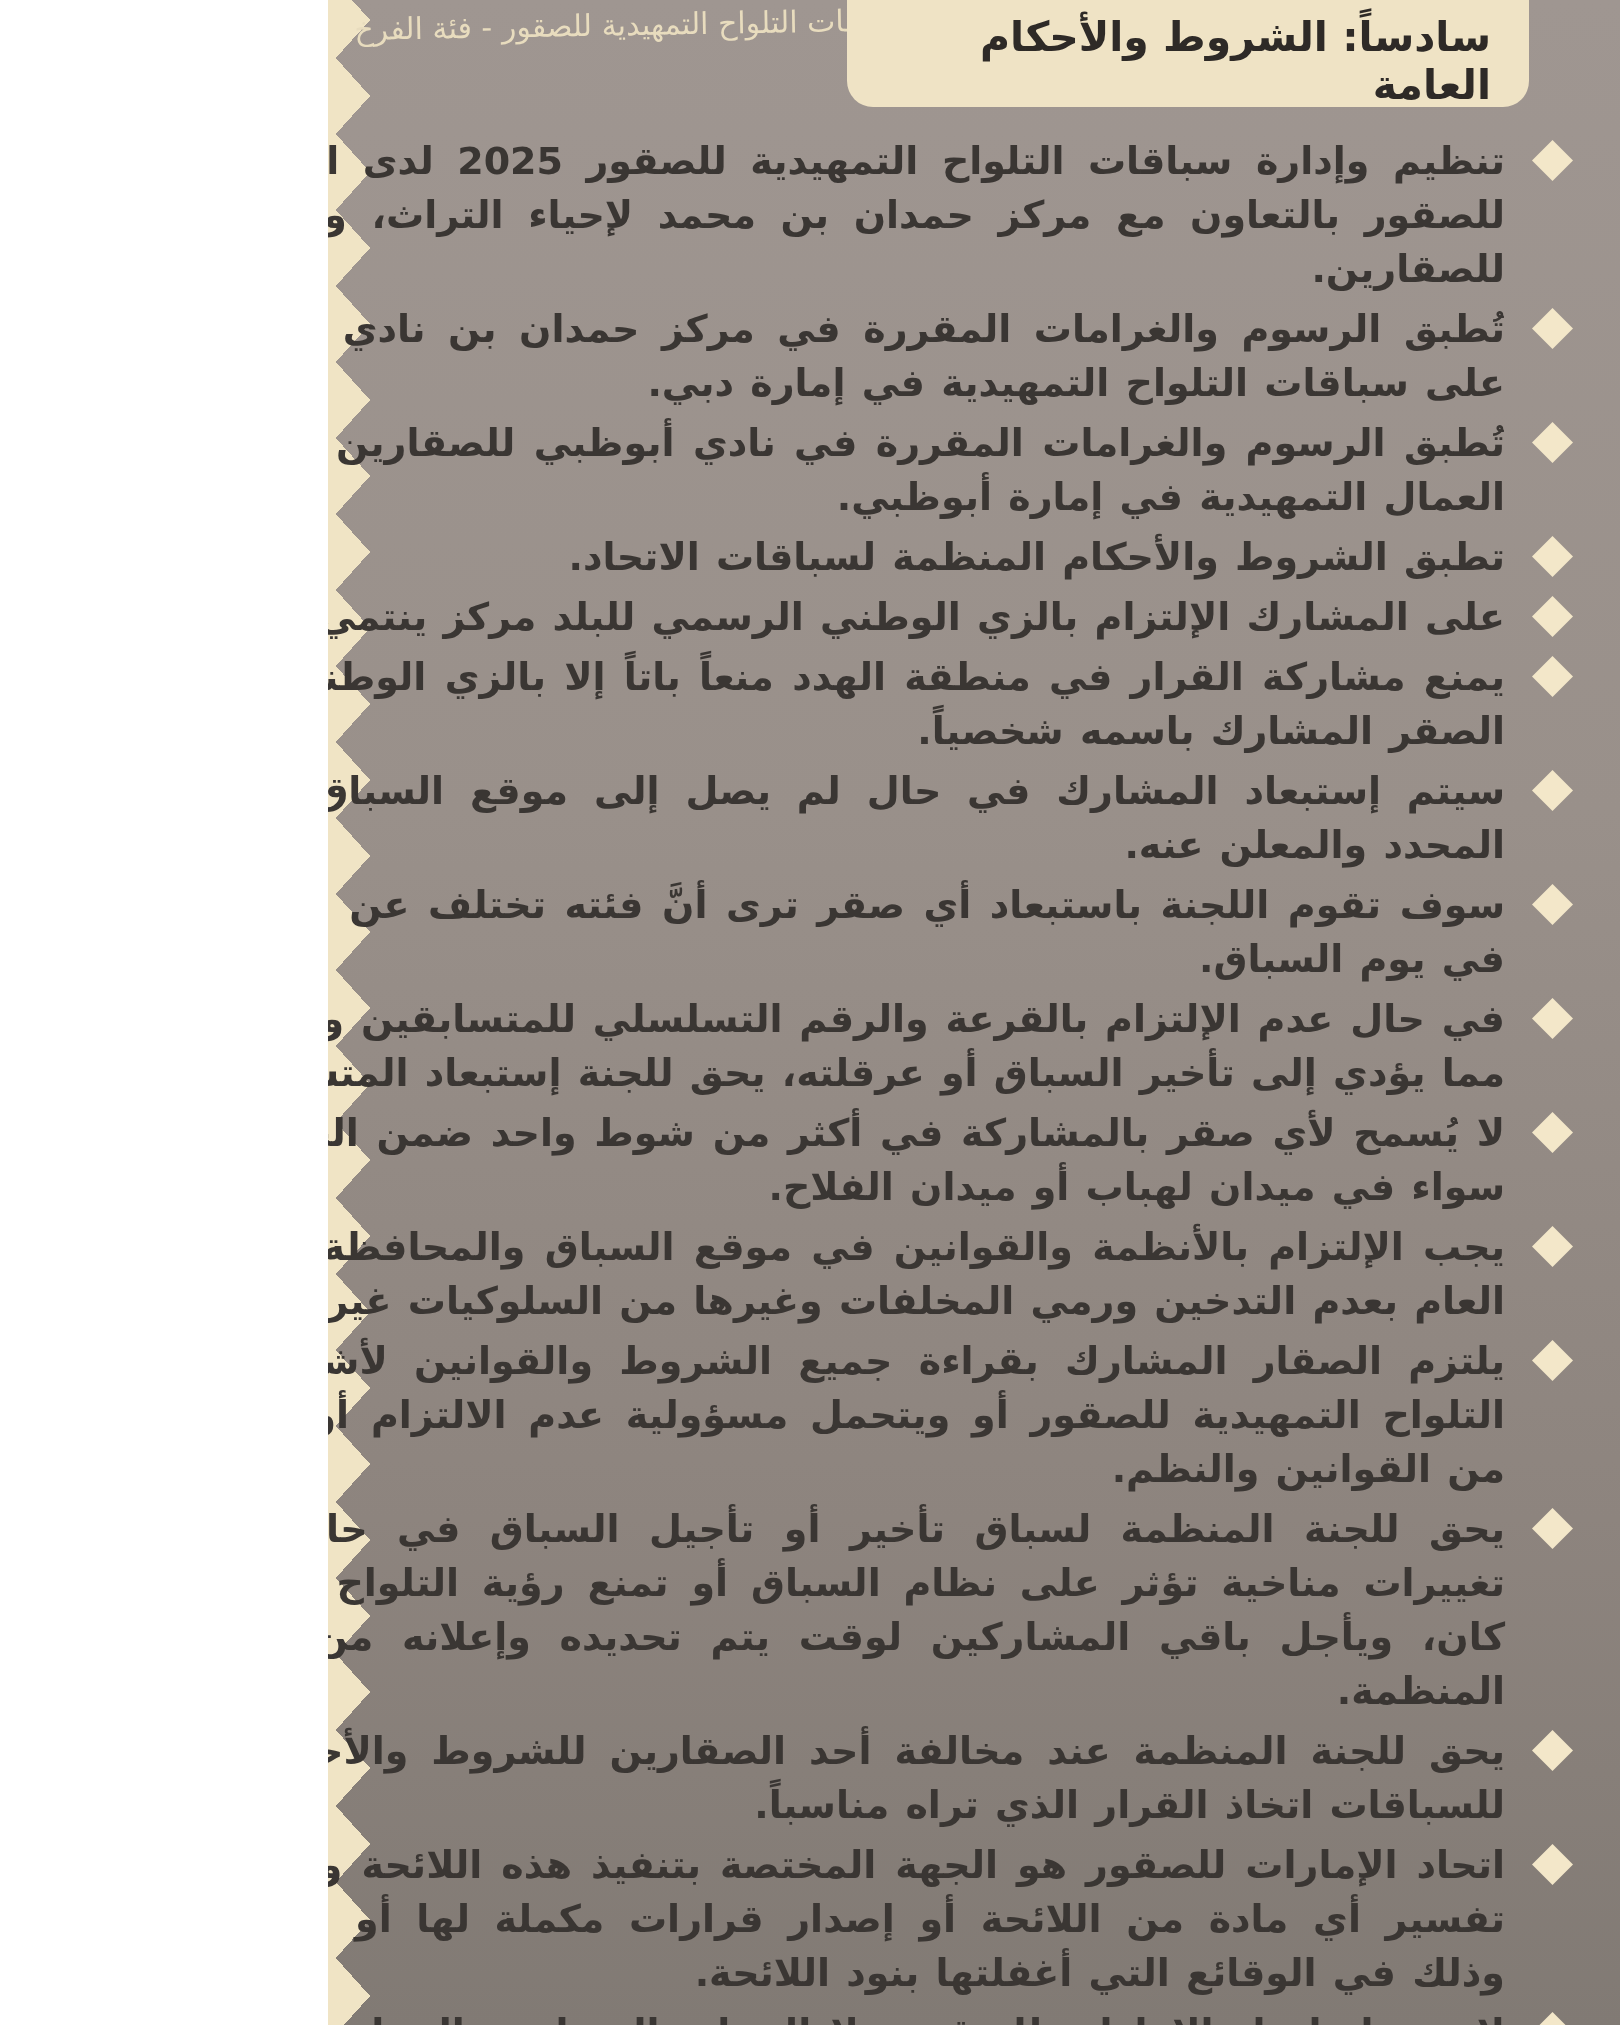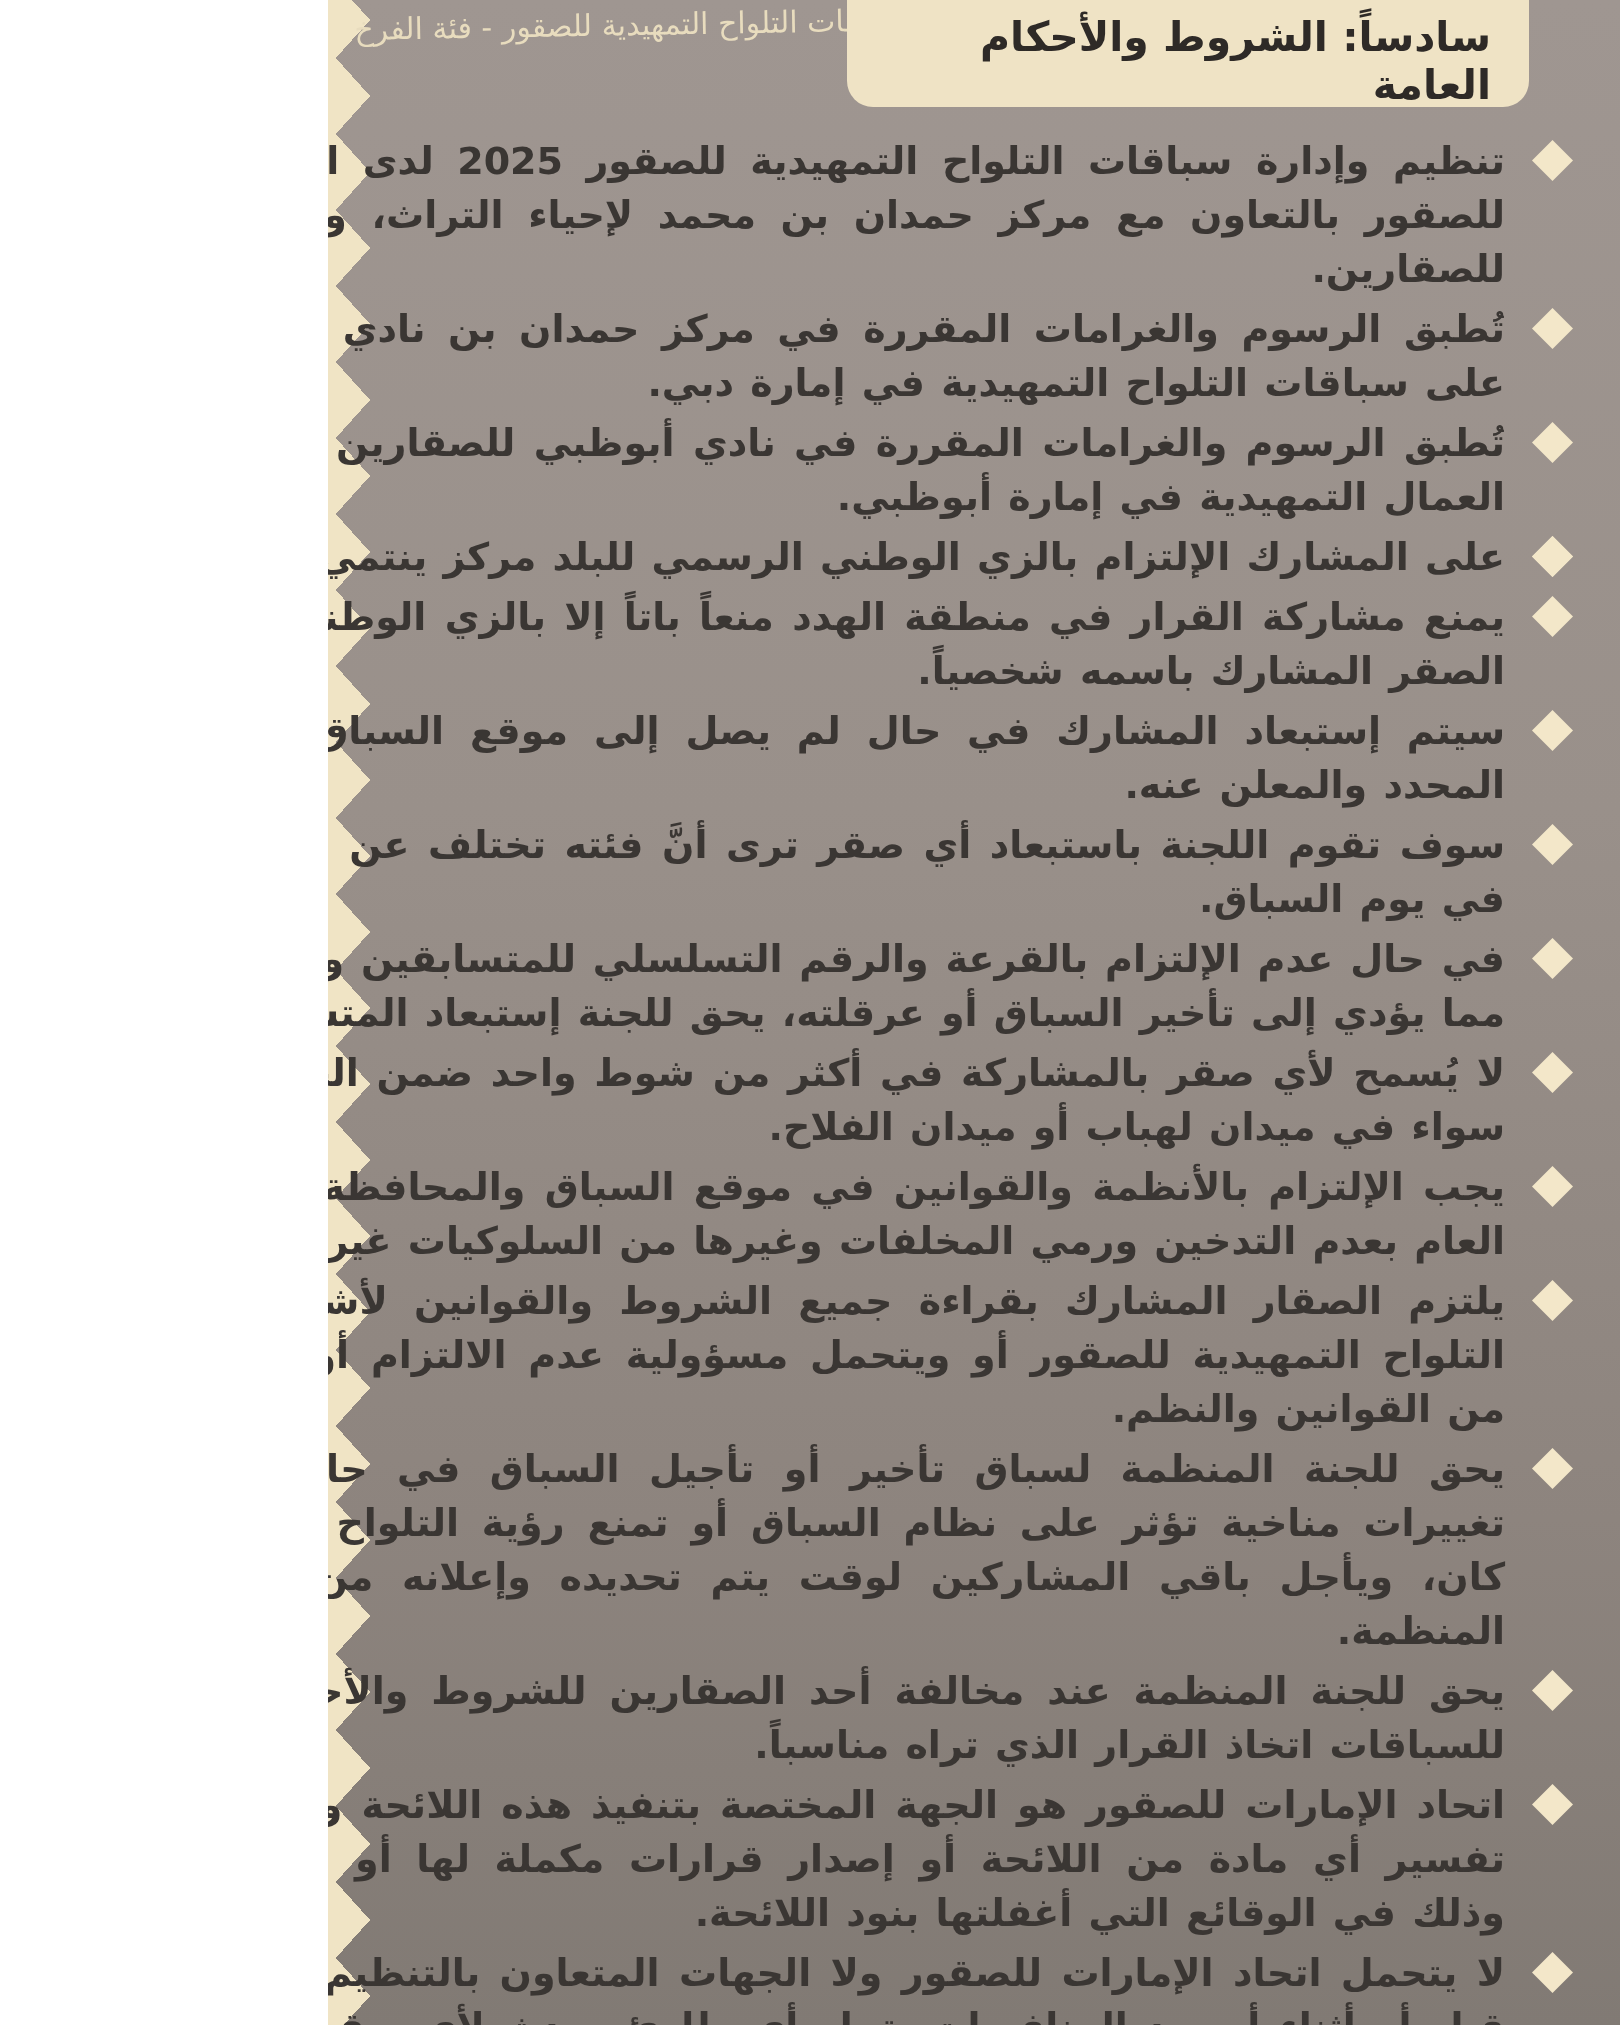--- a/index.html
+++ b/index.html
@@ -105,21 +105,21 @@
   <div class="watermark">الشروط والأحكام لسباقات التلواح التمهيدية للصقور - فئة الفرخ</div>
 
   <div class="title-box">
     <span class="title-text">سادساً: الشروط والأحكام العامة</span>
   </div>
 
   <ul class="terms">
     <li><span class="diamond"></span><span>تنظيم وإدارة سباقات التلواح التمهيدية للصقور 2025 لدى اتحاد الإمارات للصقور بالتعاون مع مركز حمدان بن محمد لإحياء التراث، ونادي أبوظبي للصقارين.</span></li>
     <li><span class="diamond"></span><span>تُطبق الرسوم والغرامات المقررة في مركز حمدان بن نادي لإحياء التراث على سباقات التلواح التمهيدية في إمارة دبي.</span></li>
     <li><span class="diamond"></span><span>تُطبق الرسوم والغرامات المقررة في نادي أبوظبي للصقارين على سباقات العمال التمهيدية في إمارة أبوظبي.</span></li>
-    <li><span class="diamond"></span></li>
+    <li><span class="diamond"></span><span>تطبق الشروط والأحكام المنظمة لسباقات الاتحاد.</span></li>
     <li><span class="diamond"></span><span>على المشارك الإلتزام بالزي الوطني الرسمي للبلد مركز ينتمي إليه.</span></li>
     <li><span class="diamond"></span><span>يمنع مشاركة القرار في منطقة الهدد منعاً باتاً إلا بالزي الوطني إلا إذا كان الصقر المشارك باسمه شخصياً.</span></li>
     <li><span class="diamond"></span><span>سيتم إستبعاد المشارك في حال لم يصل إلى موقع السباق في الموعد المحدد والمعلن عنه.</span></li>
     <li><span class="diamond"></span><span>سوف تقوم اللجنة باستبعاد أي صقر ترى أنَّ فئته تختلف عن الفئة المحددة في يوم السباق.</span></li>
     <li><span class="diamond"></span><span>في حال عدم الإلتزام بالقرعة والرقم التسلسلي للمتسابقين ونداءات اللجنة مما يؤدي إلى تأخير السباق أو عرقلته، يحق للجنة إستبعاد المتسابق.</span></li>
     <li><span class="diamond"></span><span>لا يُسمح لأي صقر بالمشاركة في أكثر من شوط واحد ضمن الجولة الواحدة، سواء في ميدان لهباب أو ميدان الفلاح.</span></li>
     <li><span class="diamond"></span><span>يجب الإلتزام بالأنظمة والقوانين في موقع السباق والمحافظة على المنظر العام بعدم التدخين ورمي المخلفات وغيرها من السلوكيات غير اللائقة.</span></li>
     <li><span class="diamond"></span><span>يلتزم الصقار المشارك بقراءة جميع الشروط والقوانين لأشواط سباقات التلواح التمهيدية للصقور أو ويتحمل مسؤولية عدم الالتزام أو الإخلال بأي من القوانين والنظم.</span></li>
     <li><span class="diamond"></span><span>يحق للجنة المنظمة لسباق تأخير أو تأجيل السباق في حال حدوث أي تغييرات مناخية تؤثر على نظام السباق أو تمنع رؤية التلواح أو لأي سبب كان، ويأجل باقي المشاركين لوقت يتم تحديده وإعلانه من قبل اللجنة المنظمة.</span></li>
     <li><span class="diamond"></span><span>يحق للجنة المنظمة عند مخالفة أحد الصقارين للشروط والأحكام المنظمة للسباقات اتخاذ القرار الذي تراه مناسباً.</span></li>

